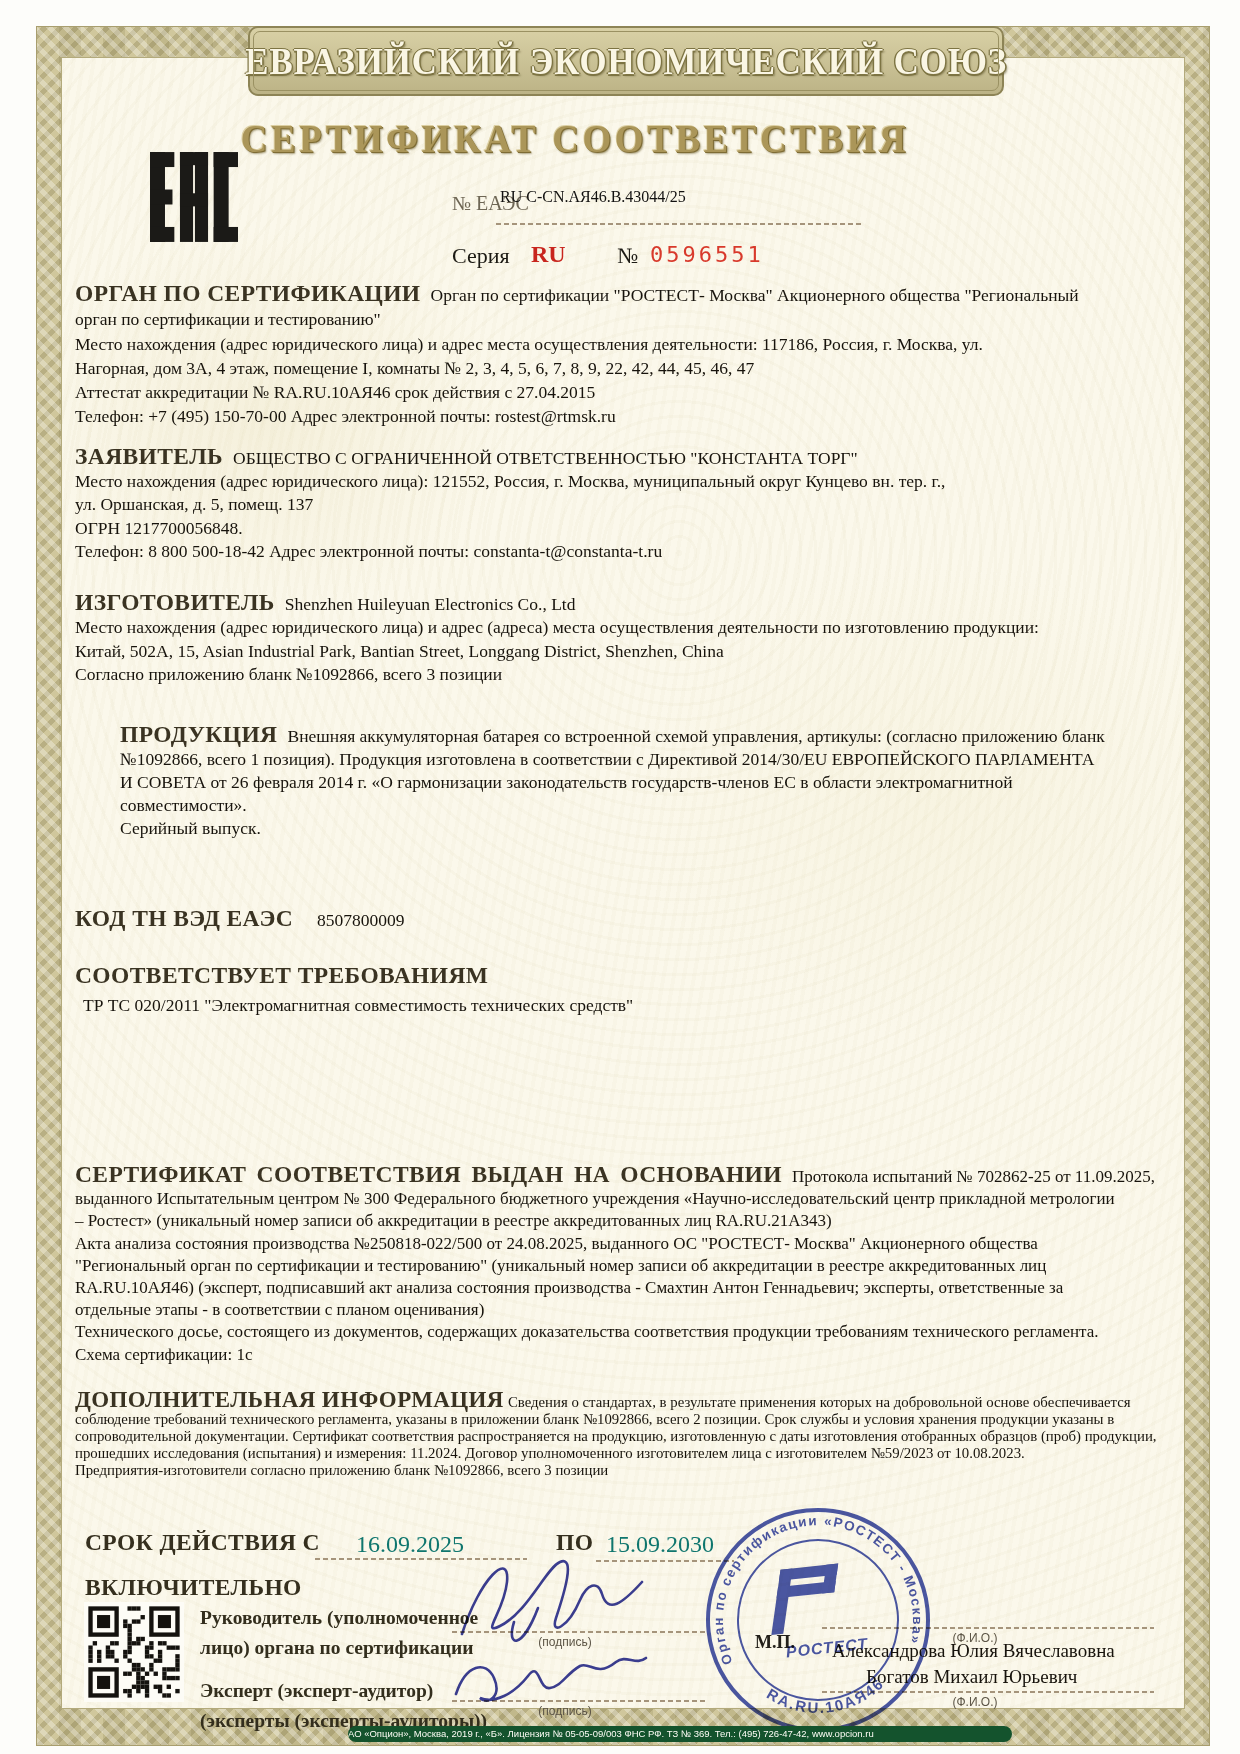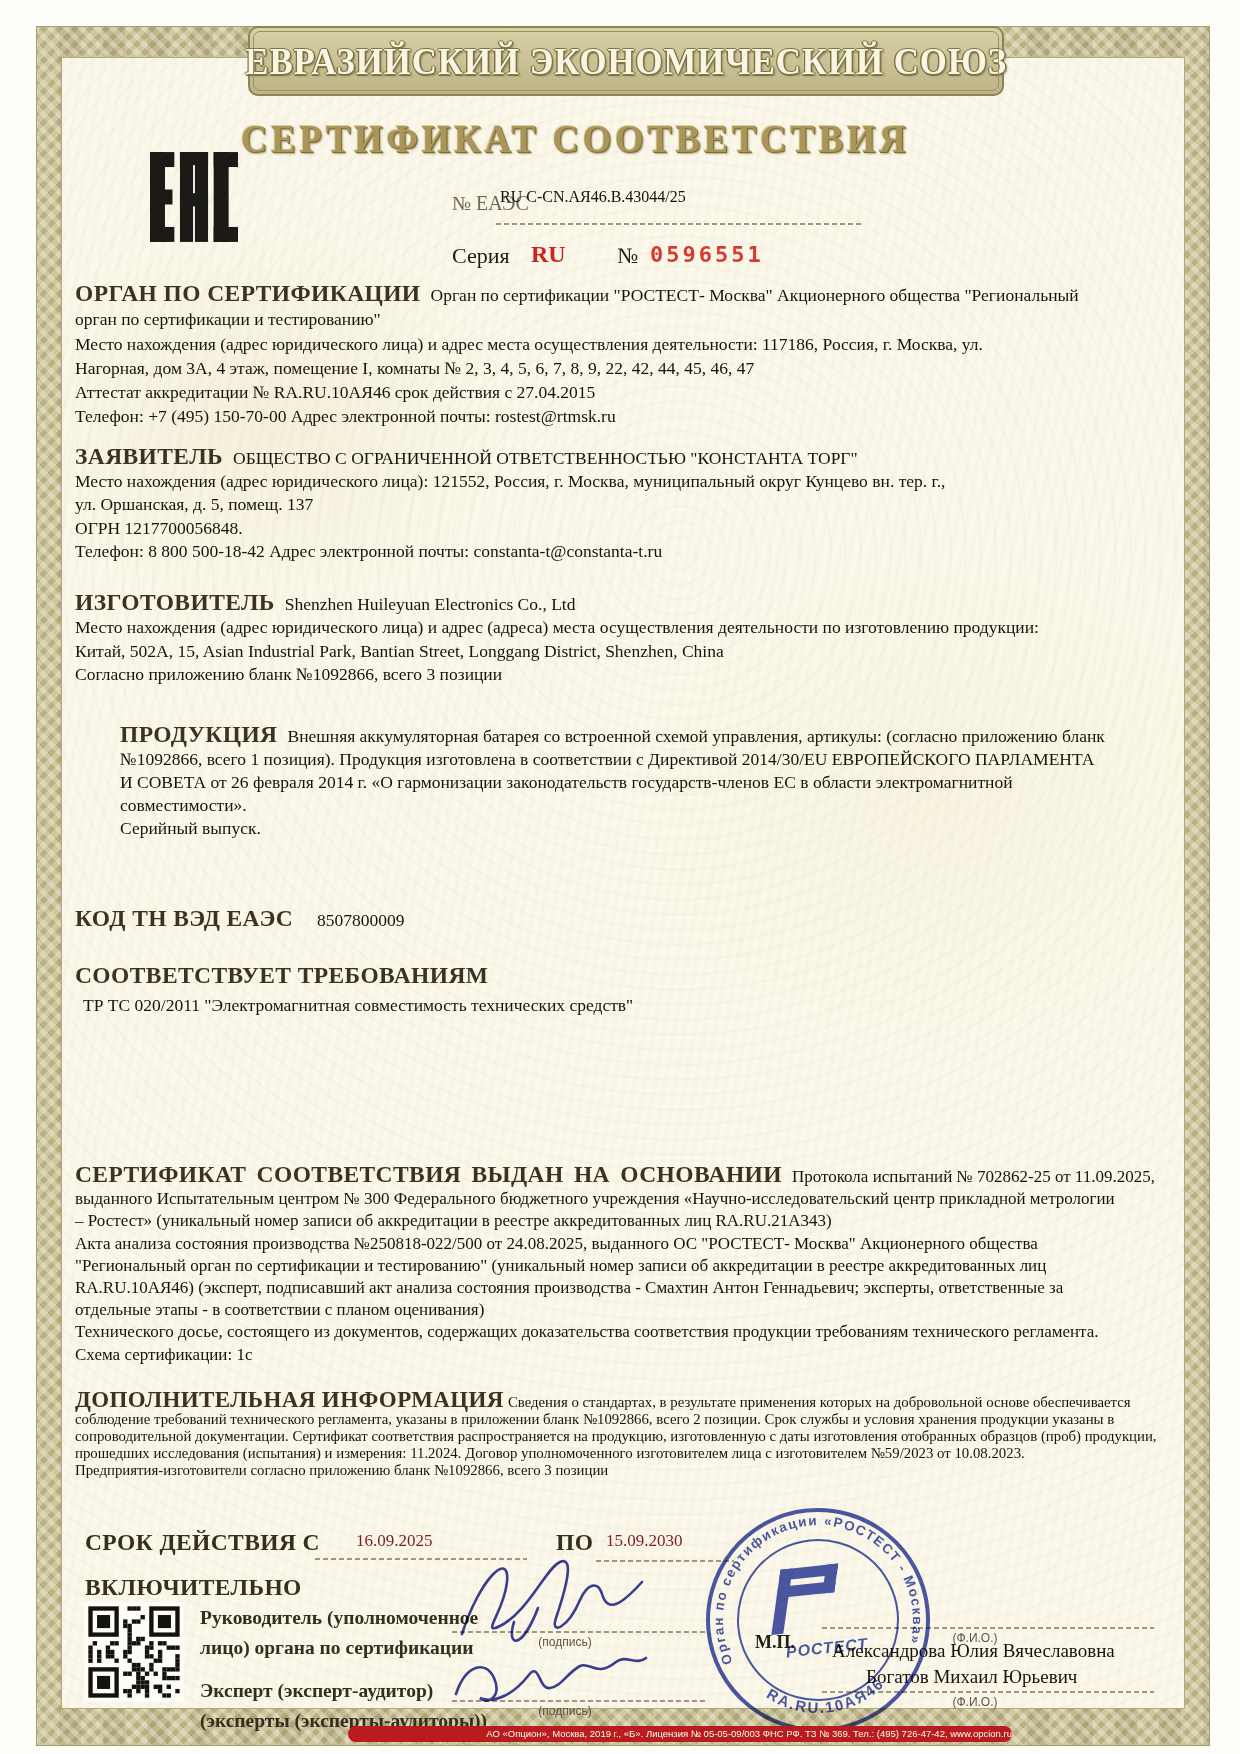--- a/index.html
+++ b/index.html
@@ -36,41 +36,41 @@
     text-shadow:1px 1px 0 #7e6c35,2px 2px 2px rgba(108,92,44,.55),-1px -1px 0 #dccfa2;}
   .eac{position:absolute;left:150px;top:148px;z-index:3;}
   
   .abs{position:absolute;z-index:3;white-space:nowrap;}
   .num-label{font-size:20px;color:#6e6654;}
   .num-value{font-size:16px;color:#121110;}
   .microline{position:absolute;z-index:3;height:2px;
     background:repeating-linear-gradient(90deg,#a5947b 0 5px,rgba(0,0,0,0) 5px 8px);}
   .series-word{font-size:22px;color:#1c1a14;}
   .series-val{font-size:24px;font-weight:bold;color:#c8251d;}
-  .blank-no{font-family:"DejaVu Sans Mono",monospace;font-size:22px;font-weight:bold;
+  .blank-no{font-family:"DejaVu Sans Mono",monospace;font-size:22px;font-weight:normal;
     letter-spacing:3px;color:#d8392b;}
   
   .section{position:absolute;left:75px;width:1110px;z-index:3;font-size:17.5px;line-height:24px;}
   .section .ln{white-space:nowrap;}
   .sec-label{font-weight:bold;font-size:23.5px;color:#3a3322;letter-spacing:.4px;margin-right:10px;}
   .small .ln, .small .intro{font-size:14.8px;}
   .sig-area{position:absolute;z-index:3;}
   .role{font-weight:bold;font-size:19.5px;color:#332e1d;line-height:30px;white-space:nowrap;}
   .caption{position:absolute;z-index:3;font-family:"Liberation Sans",sans-serif;
     font-size:12px;color:#5c5546;text-align:center;}
   .person{position:absolute;z-index:3;font-size:19px;color:#17130c;white-space:nowrap;}
   .mp{position:absolute;z-index:3;font-weight:bold;font-size:18px;color:#23201a;}
   .stamp{position:absolute;left:700px;top:1502px;z-index:5;opacity:.85;mix-blend-mode:multiply;}
   .sig-svg{position:absolute;z-index:5;mix-blend-mode:multiply;}
   .qr{position:absolute;left:84px;top:1602px;z-index:3;}
   .footer-pill{position:absolute;left:348px;top:1726px;width:664px;height:16px;z-index:6;
-    background:#b91c1c;border-radius:8px;color:#fefdf6;font-family:"Liberation Sans",sans-serif;
-    font-size:9.5px;line-height:16px;text-align:right;white-space:nowrap;overflow:hidden;}
+    background:#14532d;border-radius:8px;color:#fefdf6;font-family:"Liberation Sans",sans-serif;
+    font-size:9.5px;line-height:16px;text-align:left;white-space:nowrap;overflow:hidden;}
   .validity-label{font-weight:bold;font-size:23.5px;color:#352f1e;letter-spacing:.4px;}
-  .validity-date{font-size:17px;color:#7f1d1d;}
+  .validity-date{font-size:24px;color:#0f766e;}
 </style>
 </head>
 <body>
 
 <div class="page">
 
   <div class="frame">
     <div class="inner"></div>
   </div>
 

